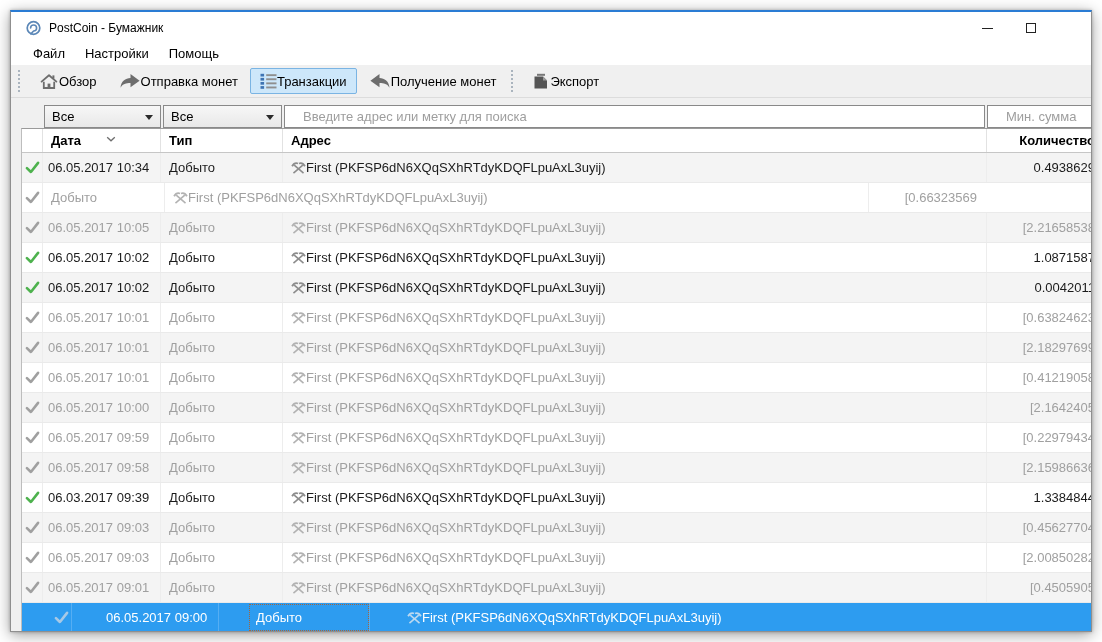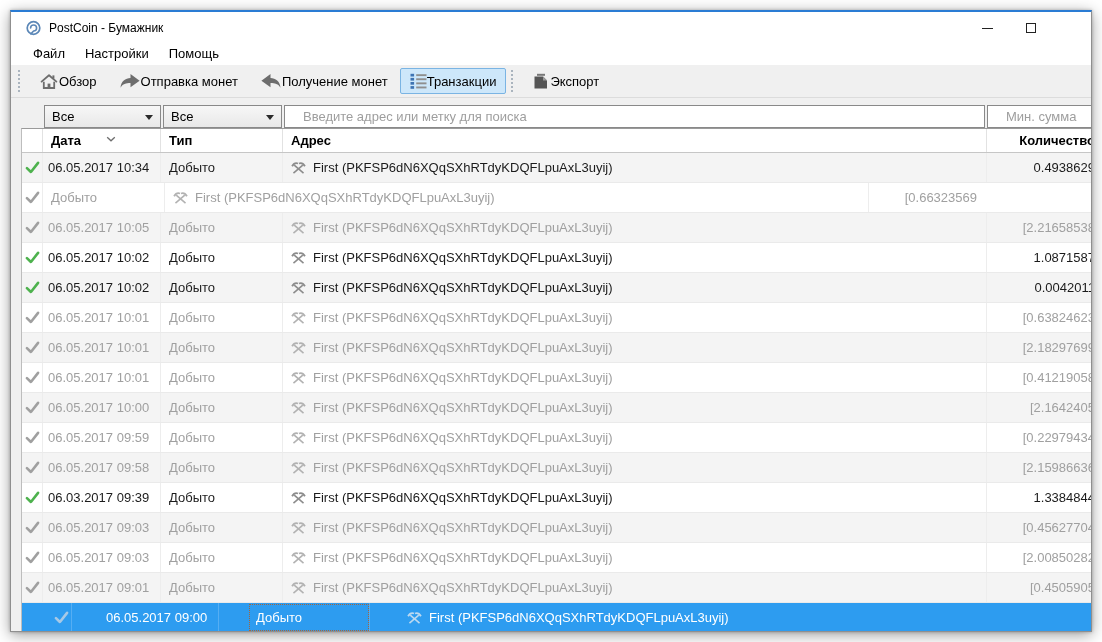--- a/index.html
+++ b/index.html
@@ -60,21 +60,21 @@
   .hc.amount { width:126px; justify-content:flex-end; padding:0 18px 0 0; border-right:none; }
   .sortind { position:absolute; left:63px; top:1px; }
   .tbody { position:relative; }
   .trow { display:flex; height:30px; border-bottom:1px solid #eaeaea; background:#fff; }
   .trow:nth-child(odd) { background:#f4f4f4; }
   .c { flex:none; display:flex; align-items:center; font-size:13px; color:#1b1b1b;
        border-right:1px solid #ededed; height:100%; overflow:hidden; white-space:nowrap; }
   .c.status { width:21px; justify-content:center; color:#b9b9b9; }
   .c.date { width:118px; padding-left:5px; }
   .c.type { width:122px; padding-left:8px; }
-  .c.addr { width:704px; padding-left:8px; gap:7px; }
+  .c.addr { width:704px; padding-left:8px; }
   .c.amount { width:126px; justify-content:flex-end; padding-right:18px; border-right:none; }
   .mico { display:flex; align-items:center; color:#8c8c8c; }
   .trow.confirmed .c.status { color:#4eb24e; }
   .trow.unconfirmed .c { color:#a0a0a0; }
   .trow.unconfirmed .mico { color:#b2b2b2; }
   .trow.selected, .trow.selected:nth-child(odd) { background:#2d9cf0; }
   .trow.selected .c { color:#fff; border-right-color:#55aef3;margin-left:29px; }
   .trow.selected .c.status { color:#a7c9e6; }
   .trow.selected .mico { color:#bcd9f0; }
   .trow.selected { border-bottom-color:#1f86d6; }
@@ -122,45 +122,45 @@
           <span>Обзор</span>
         </div>
         <div class="tbtn">
           <span class="ticon">
             <svg width="22" height="16" viewBox="0 0 22 16">
               <path d="M1.5 14.8 C2 8 6.5 5.2 11.5 5 L11.5 1 L20.6 7.7 L11.5 14.2 L11.5 10.1 C7.2 10.1 3.6 11 1.5 14.8 Z" fill="#6d6d6d"></path>
             </svg>
           </span>
           <span>Отправка монет</span>
         </div>
-        <div class="tbtn">
-          <span class="ticon">
-            <svg width="22" height="16" viewBox="0 0 22 16">
-              <g transform="translate(22,0) scale(-1,1)">
-                <path d="M1.5 14.8 C2 8 6.5 5.2 11.5 5 L11.5 1 L20.6 7.7 L11.5 14.2 L11.5 10.1 C7.2 10.1 3.6 11 1.5 14.8 Z" fill="#6d6d6d"></path>
-              </g>
-            </svg>
-          </span>
-          <span>Получение монет</span>
-        </div>
         <div class="tbtn active">
           <span class="ticon">
             <svg width="17" height="16" viewBox="0 0 17 16">
               <rect x="0.5" y="0.8" width="3.6" height="2.7" fill="#3f74b3"></rect>
               <rect x="0.5" y="4.9" width="3.6" height="2.7" fill="#3f74b3"></rect>
               <rect x="0.5" y="9" width="3.6" height="2.7" fill="#3f74b3"></rect>
               <rect x="0.5" y="13.1" width="3.6" height="2.7" fill="#3f74b3"></rect>
               <rect x="6.2" y="1.2" width="10.3" height="1.9" fill="#8f8f8f"></rect>
               <rect x="6.2" y="5.3" width="10.3" height="1.9" fill="#8f8f8f"></rect>
               <rect x="6.2" y="9.4" width="10.3" height="1.9" fill="#8f8f8f"></rect>
               <rect x="6.2" y="13.5" width="10.3" height="1.9" fill="#8f8f8f"></rect>
             </svg>
           </span>
           <span>Транзакции</span>
         </div>
+        <div class="tbtn">
+          <span class="ticon">
+            <svg width="22" height="16" viewBox="0 0 22 16">
+              <g transform="translate(22,0) scale(-1,1)">
+                <path d="M1.5 14.8 C2 8 6.5 5.2 11.5 5 L11.5 1 L20.6 7.7 L11.5 14.2 L11.5 10.1 C7.2 10.1 3.6 11 1.5 14.8 Z" fill="#6d6d6d"></path>
+              </g>
+            </svg>
+          </span>
+          <span>Получение монет</span>
+        </div>
         <span class="grip"></span>
         <div class="tbtn">
           <span class="ticon">
             <svg width="18" height="16" viewBox="0 0 18 16">
               <path d="M2.5 3.5 h8.5 l4 4 v8 h-12.5 z" fill="#555555"></path>
               <path d="M11 3.5 l4 4 h-4 z" fill="#9a9a9a"></path>
               <rect x="5" y="0.8" width="8" height="2" fill="#777777"></rect>
             </svg>
           </span>
           <span>Экспорт</span>

